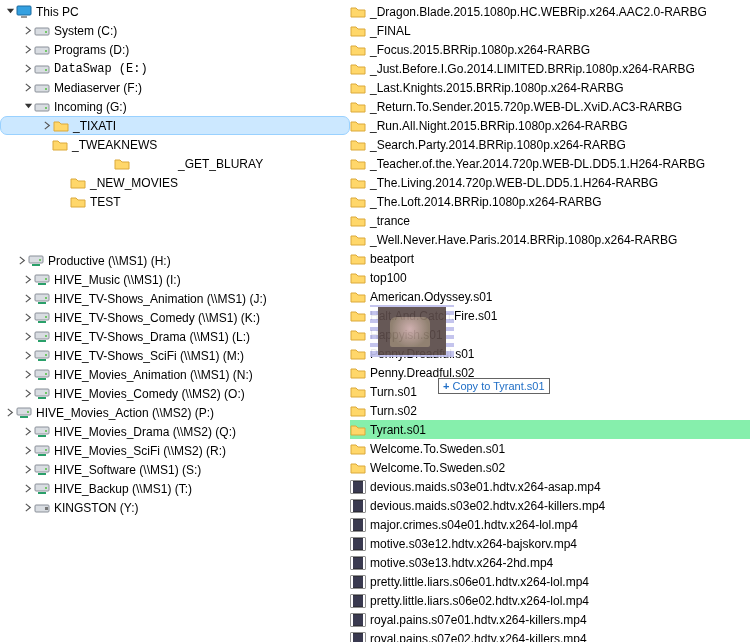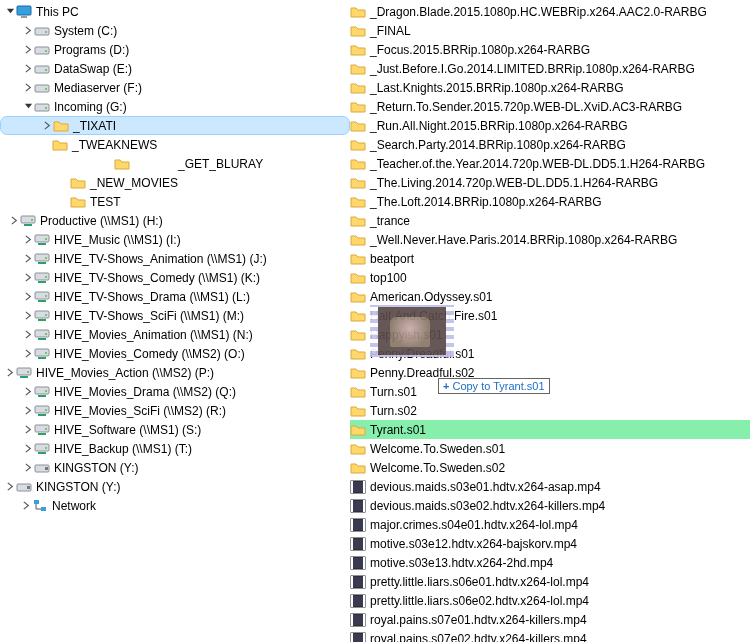--- a/index.html
+++ b/index.html
@@ -113,21 +113,21 @@
           <use href="#i-chev-r"></use>
         </svg>
       </span>
       <span class="icn">
         <svg>
           <use href="#i-drive"></use>
         </svg>
       </span>
       <span class="lbl">Programs (D:)</span>
     </div>
-    <div class="row" style="padding-left: 22px;">
+    <div class="row" style="padding-left: 22px; font-family: Liberation Mono, monospace;">
       <span class="chev">
         <svg>
           <use href="#i-chev-r"></use>
         </svg>
       </span>
       <span class="icn">
         <svg>
           <use href="#i-drive"></use>
         </svg>
       </span>
@@ -201,21 +201,21 @@
     </div>
     <div class="row" style="padding-left: 58px;">
       <span class="chev"></span>
       <span class="icn">
         <svg>
           <use href="#i-folder"></use>
         </svg>
       </span>
       <span class="lbl">TEST</span>
     </div>
-    <div class="row" style="padding-left: 8px;">
+    <div class="row" style="padding-left: 16px; margin-top: 40px;">
       <span class="chev">
         <svg>
           <use href="#i-chev-r"></use>
         </svg>
       </span>
       <span class="icn">
         <svg>
           <use href="#i-netdrive"></use>
         </svg>
       </span>

